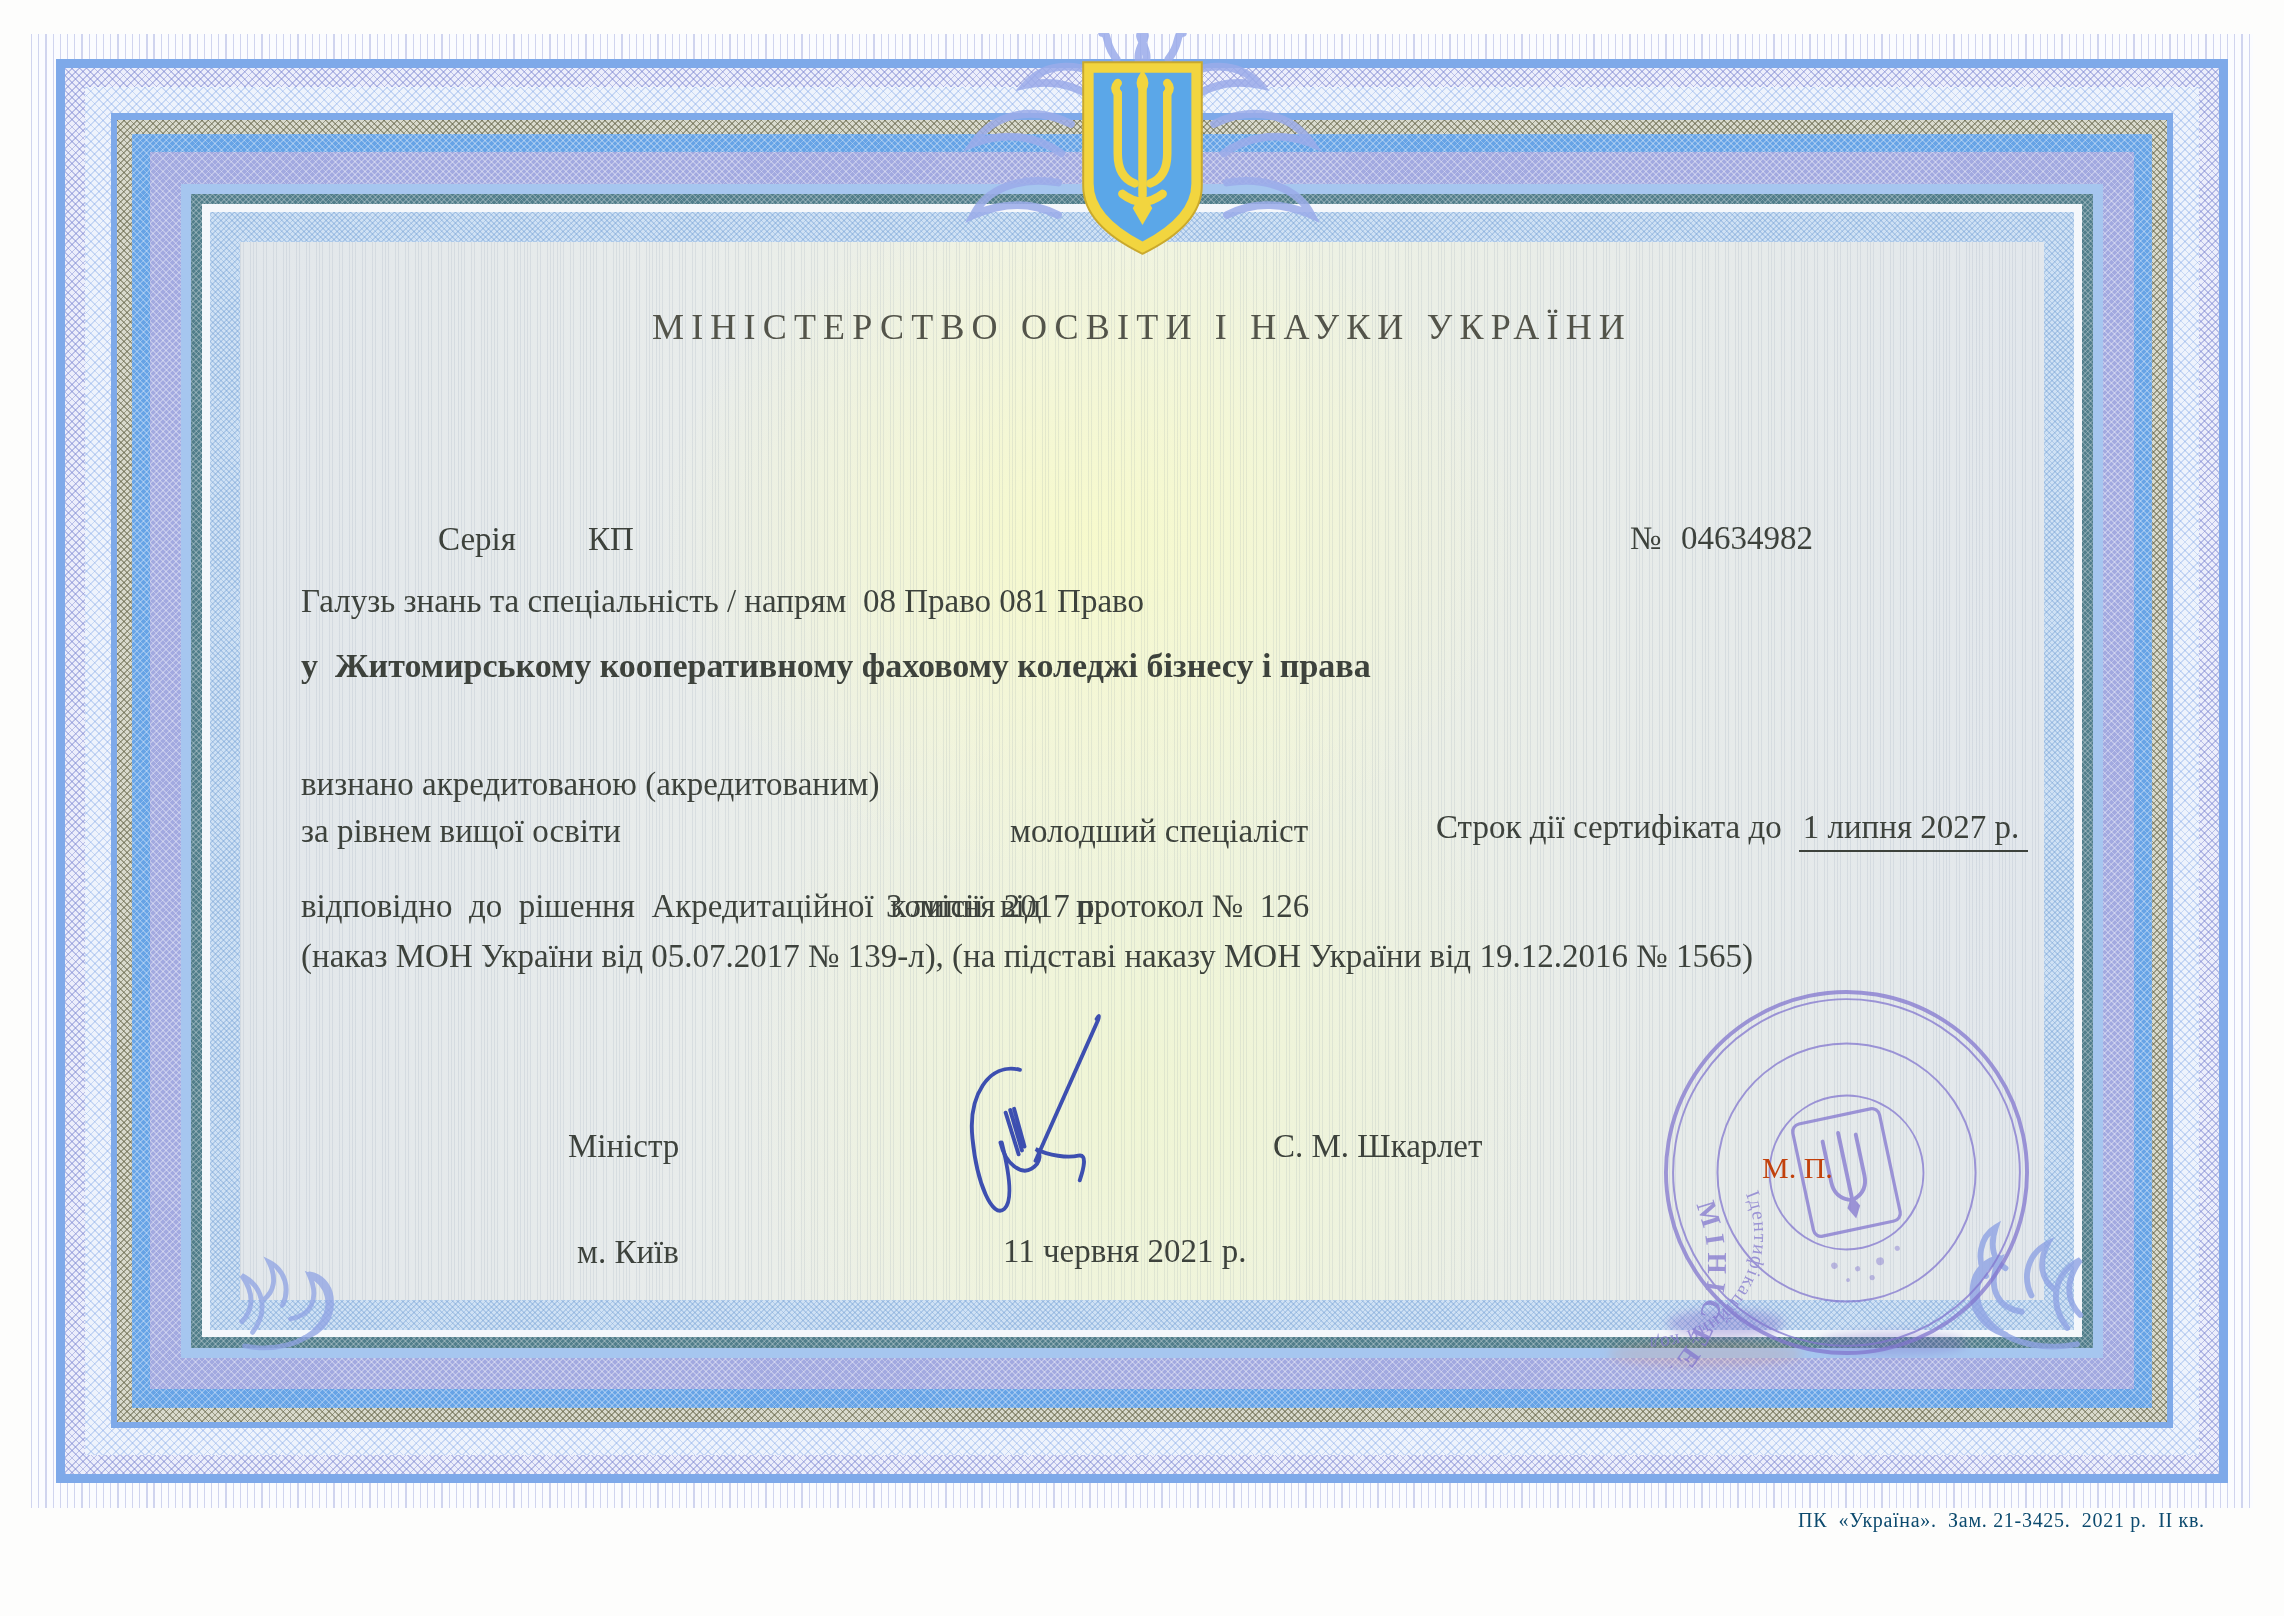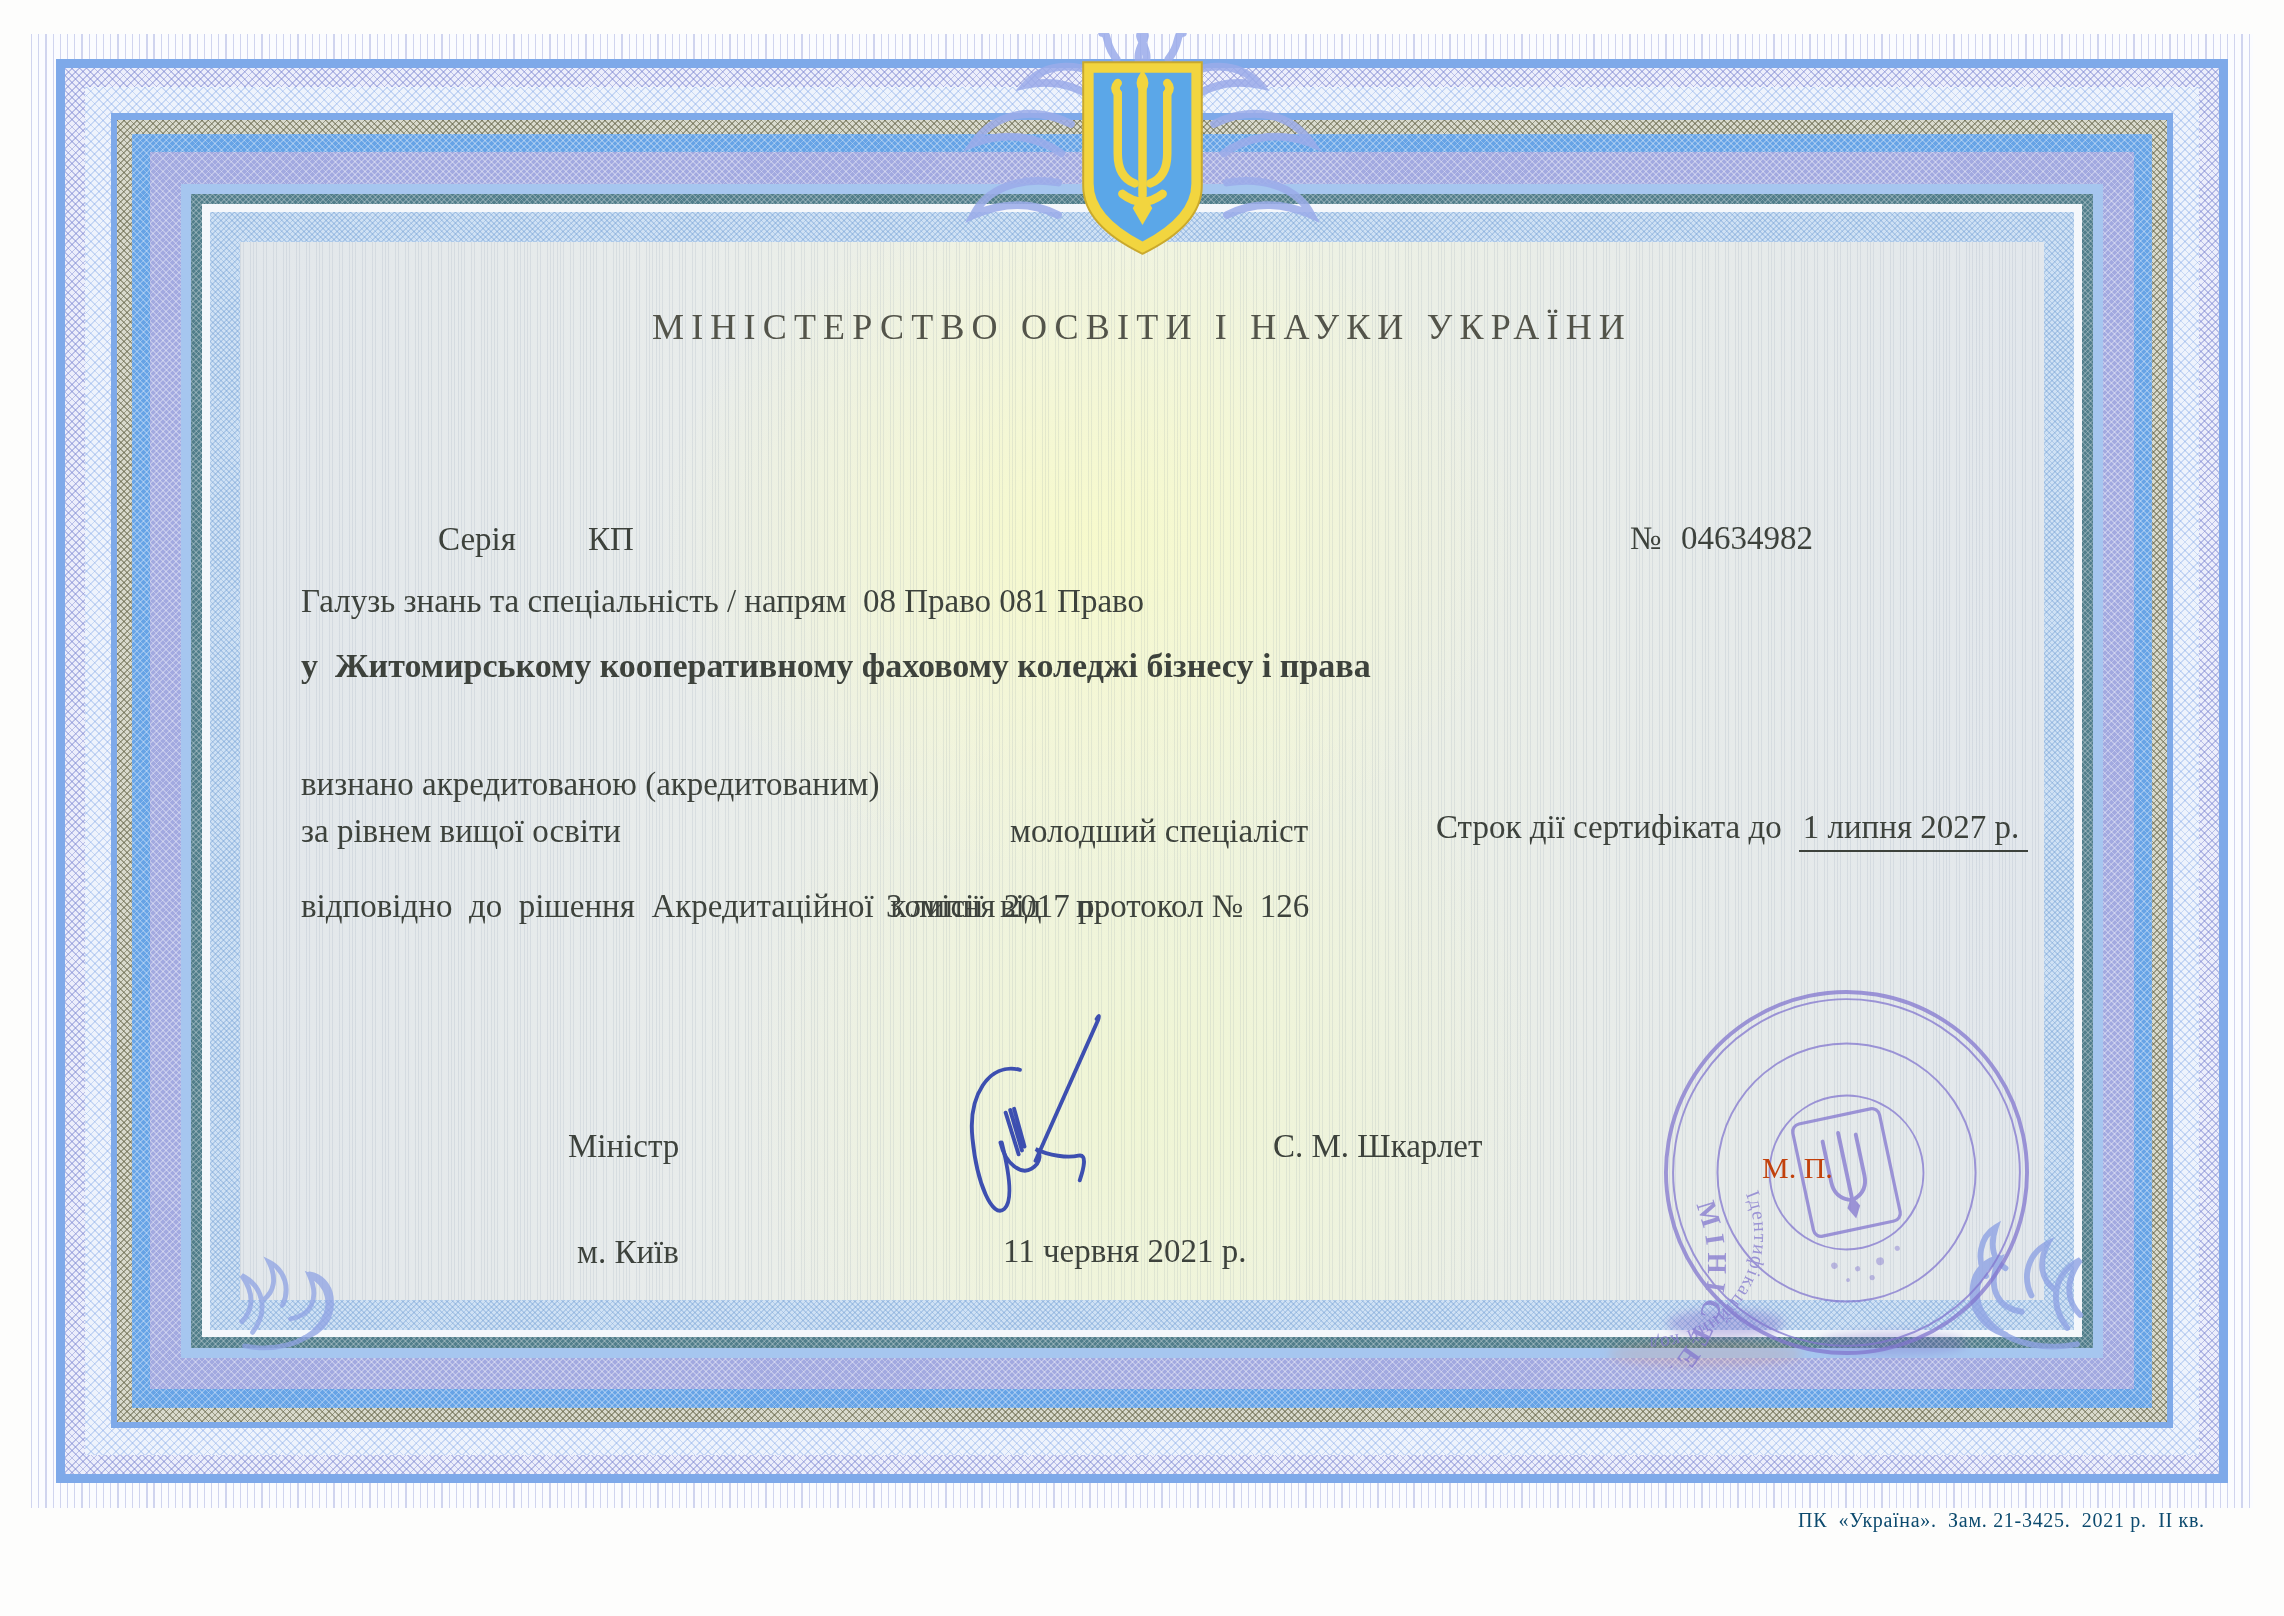--- a/index.html
+++ b/index.html
@@ -141,20 +141,21 @@
   <div class="abs body-text pre bold" style="left:301px;top:647px;font-size:34px;">у  Житомирському кооперативному фаховому коледжі бізнесу і права</div>
   <div class="abs body-text" style="left:301px;top:813px;">за рівнем вищої освіти</div>
   <div class="abs body-text" style="left:1010px;top:813px;">молодший спеціаліст</div>
   <div class="abs row body-text" style="left:1436px;top:809px;gap:17px;">
     <span>Строк дії сертифіката до</span>
     <span class="u-date">1 липня 2027 р.</span>
   </div>
   <div class="abs body-text pre" style="left:301px;top:888px;">відповідно  до  рішення  Акредитаційної  комісії  від</div>
   <div class="abs body-text" style="left:876px;top:888px;margin-left:10px;">3 липня 2017 р.</div>
   <div class="abs body-text pre" style="left:1076px;top:888px;">протокол №  126</div>
+  <div class="abs body-text" style="left:301px;top:938px;">(наказ МОН України від 05.07.2017 № 139-л), (на підставі наказу МОН України від 19.12.2016 № 1565)</div>
 
   <div class="abs body-text" style="left:568px;top:1128px;">Міністр</div>
   <div class="abs body-text" style="left:1273px;top:1128px;">С. М. Шкарлет</div>
   <div class="abs body-text" style="left:577px;top:1234px;">м. Київ</div>
   <div class="abs body-text" style="left:1003px;top:1233px;">11 червня 2021 р.</div>
 
   <svg class="abs sig" style="left:943px;top:1010px;width:176px;height:221px;" viewBox="0 0 270 340">
     <g fill="none" stroke="#3d4fb0" stroke-width="6" stroke-linecap="round">
       <path d="M236,14 Q242,4 238,16 L142,232"></path>
       <path d="M118,92 C70,80 38,132 45,198 C52,268 76,322 94,306 C110,291 98,236 90,204"></path>

